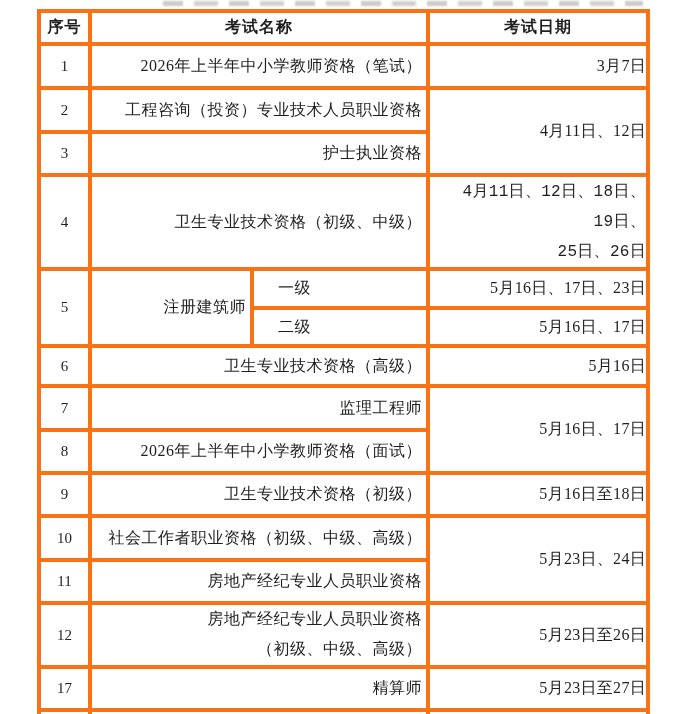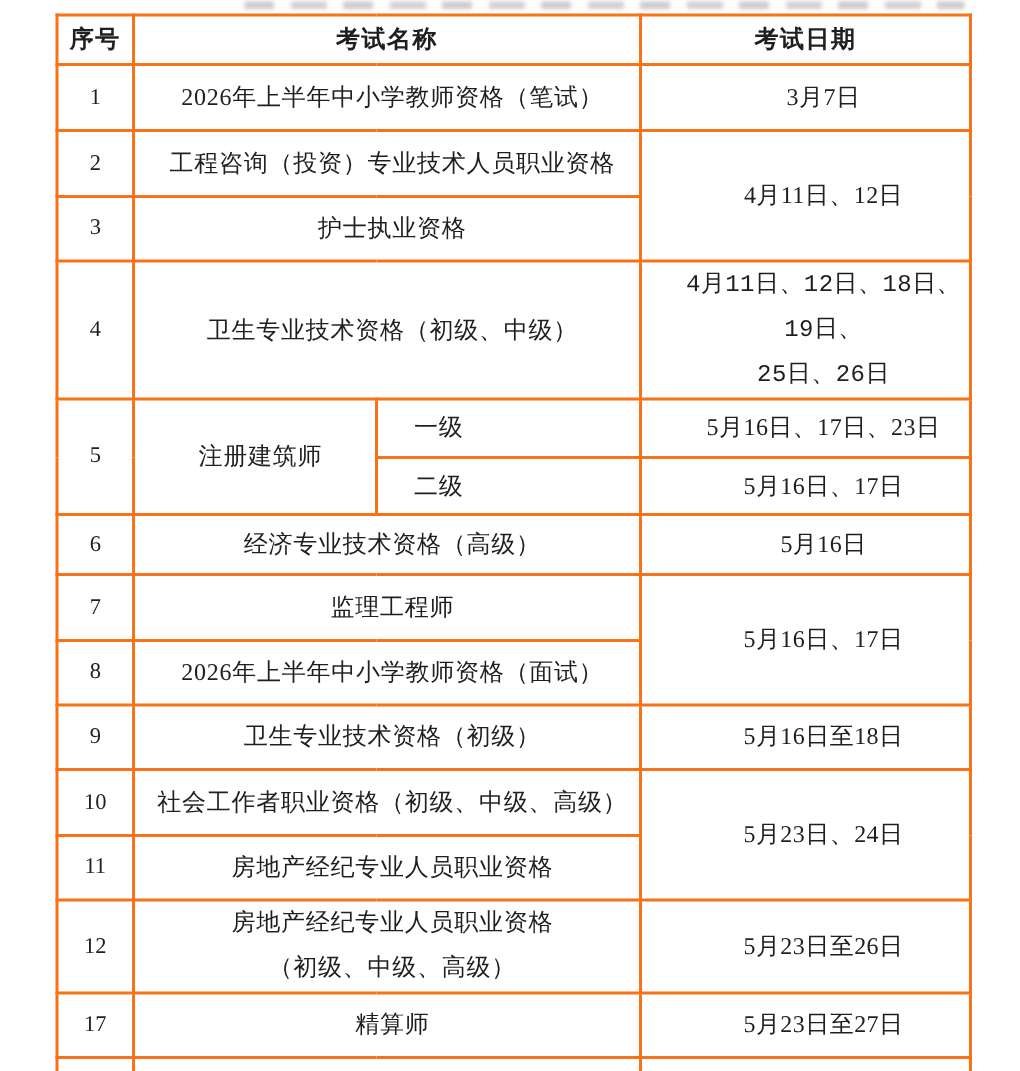--- a/index.html
+++ b/index.html
@@ -23,36 +23,36 @@
   }
 
   table.schedule {
     position: absolute; left: 37px; top: 9px;
     border-collapse: collapse;
     table-layout: fixed;
     width: 609px;
     border: 2px solid #838383;
   }
   .schedule th, .schedule td {
-    border: 2px solid #f97316;
+    border: 4px solid #f97316;
     font-size: 16px;
     padding: 0;
     vertical-align: middle;
     overflow: hidden;
     margin-top: 42px;
   }
   .schedule th {
     font-weight: bold;
     text-align: center;
     letter-spacing: 1px;
   }
   td.c-no { text-align: center; font-size: 15px; }
-  td.c-name { text-align: center; padding-left: 11px; padding-right: 4px; letter-spacing: .5px; }
+  td.c-name { text-align: right; padding-left: 11px; padding-right: 4px; letter-spacing: .5px; }
   td.c-level { text-align: left; padding-left: 24px; letter-spacing: .5px; }
-  td.c-date { text-align: center; padding-left: 24px; letter-spacing: .3px; }
+  td.c-date { text-align: right; padding-left: 24px; letter-spacing: .3px; }
   .two-line div { line-height: 30px; font-family: Liberation Mono, monospace; }
 </style>
 </head>
 <body>
 
 <div class="page">
 
   <div class="crop-artifact"></div>
 
   <table class="schedule">
@@ -103,21 +103,21 @@
       <td class="c-date">5月16日、17日、23日</td>
     </tr>
 
     <tr style="height:38px">
       <td class="c-level">二级</td>
       <td class="c-date">5月16日、17日</td>
     </tr>
 
     <tr style="height:40px">
       <td class="c-no">6</td>
-      <td colspan="2" class="c-name">经济专业技术资格（高级）</td>
+      <td colspan="2" class="c-name">卫生专业技术资格（高级）</td>
       <td class="c-date">5月16日</td>
     </tr>
 
     <tr style="height:44px">
       <td class="c-no">7</td>
       <td colspan="2" class="c-name">监理工程师</td>
       <td class="c-date" rowspan="2">5月16日、17日</td>
     </tr>
 
     <tr style="height:43px">

